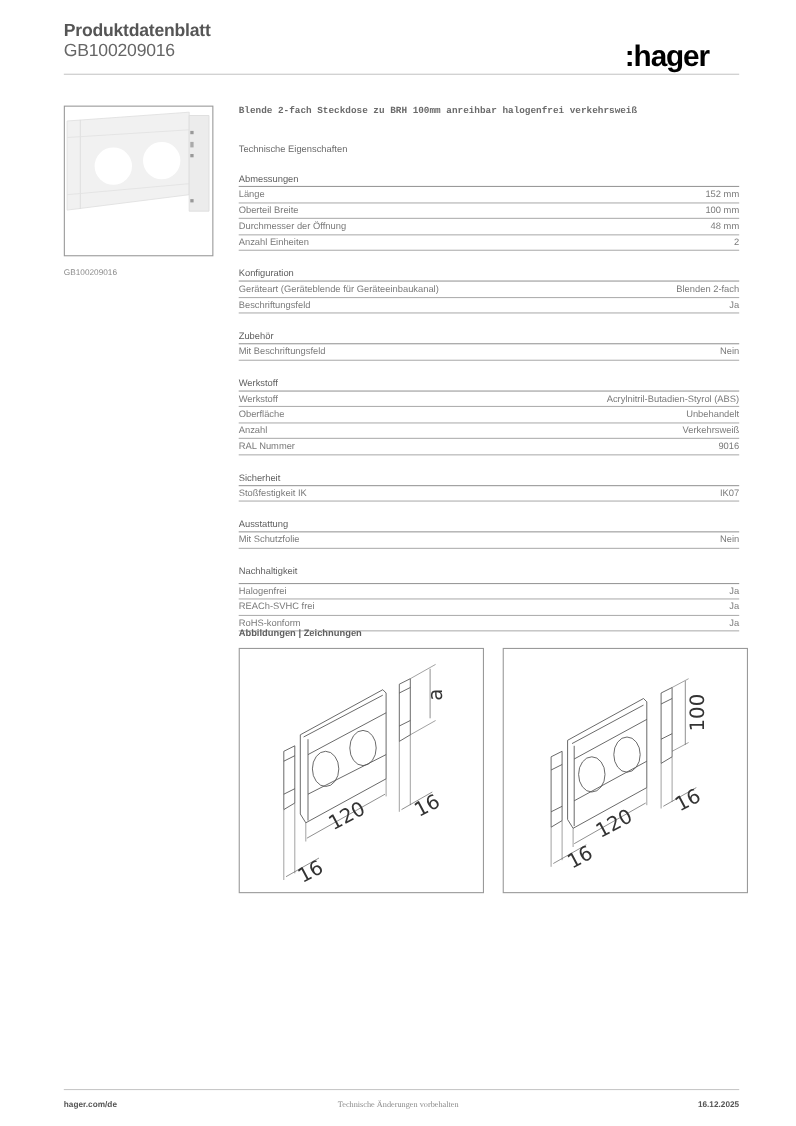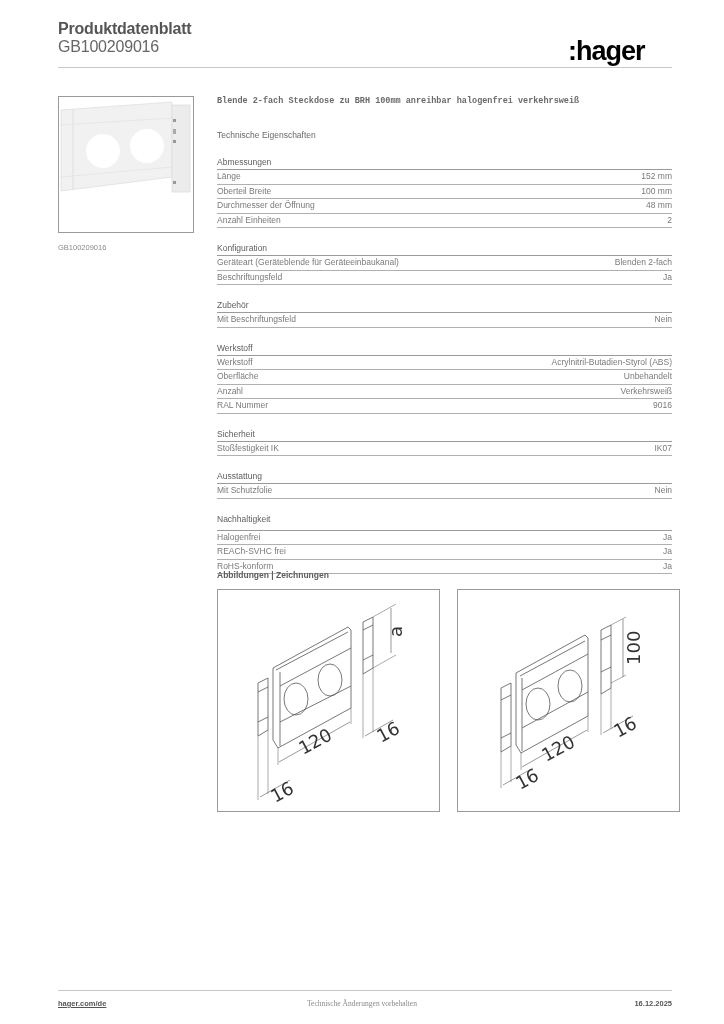--- a/index.html
+++ b/index.html
@@ -22,21 +22,21 @@
   .row { display:flex; justify-content:space-between; font-size:8.5px; color:#7a7a7a; height:13.5px; line-height:13.5px; border-bottom:1px solid #b0b0b0; }
   .row .v { text-align:right; }
 
   .fig-title { position:absolute; left:217px; top:570px; font-size:8.5px; font-weight:bold; color:#5e5e5e; }
   .fig { position:absolute; top:589px; width:223px; height:223px; border:1px solid #9a9a9a; box-sizing:border-box; background:#fff; }
   .fig1 { left:217px; }
   .fig2 { left:457px; }
   .fig svg { position:absolute; left:0; top:0; }
 
   .footer-rule { position:absolute; left:58px; top:990px; width:614px; height:1px; background:#c8c8c8; }
-  .footer-left { position:absolute; left:58px; top:999px; font-size:7.5px; font-weight:bold; color:#555;text-decoration:underline; }
+  .footer-left { position:absolute; left:58px; top:999px; font-size:7.5px; font-weight:bold; color:#555; }
   .footer-center { position:absolute; left:0; width:724px; text-align:center; top:999px; font-size:7.5px; color:#8a8a8a;font-family:Liberation Serif, serif; }
   .footer-right { position:absolute; right:52px; top:999px; font-size:7.5px; font-weight:bold; color:#555;text-align:right; }
 </style>
 </head>
 <body>
 
 <div class="header-title">Produktdatenblatt</div>
 <div class="header-code">GB100209016</div>
 <div class="logo"><span class="colon">:</span><span>hager</span></div>
 <div class="header-rule"></div>

